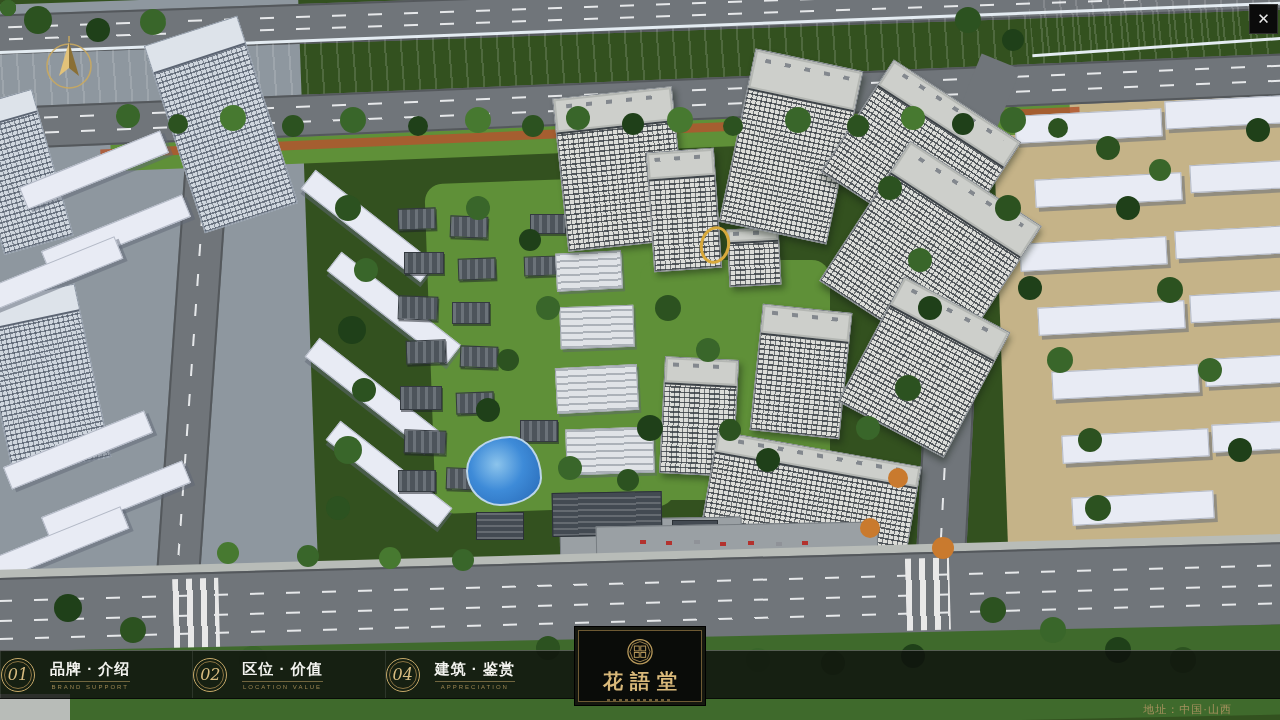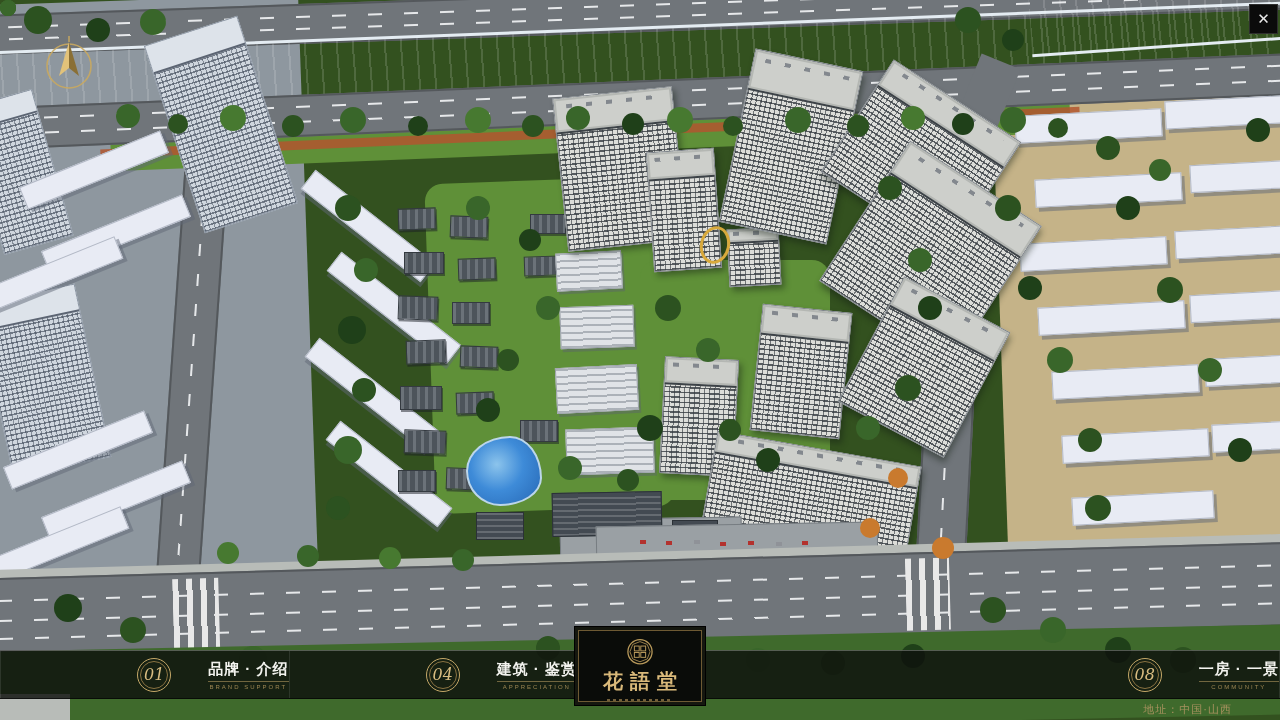--- a/index.html
+++ b/index.html
@@ -89,28 +89,28 @@
 
   
   #close-btn{right:2px;top:4px;width:27px;height:28px;background:#0b0b0b;border:1px solid #2e2e2e;
     color:#e8e8e8;font-size:15px;line-height:28px;text-align:center;cursor:pointer;z-index:40;}
   #compass{left:38px;top:32px;width:62px;height:62px;z-index:30;}
 
   #navbar{left:0;right:0;top:650px;height:47px;z-index:20;display:flex;align-items:stretch;
     background:rgba(13,16,12,.82);border-top:1px solid rgba(255,255,255,.28);
     border-bottom:1px solid rgba(0,0,0,.6);}
   .nav-group{flex:1;display:flex;}
-  .nav-item{flex:1;display:flex;align-items:center;justify-content:flex-end;gap:9px;cursor:pointer;
+  .nav-item{flex:1;display:flex;align-items:center;justify-content:flex-start;gap:15px;cursor:pointer;
     border-left:1px solid rgba(255,255,255,.10);}
   .nav-item:last-child{border-right:1px solid rgba(255,255,255,.10);}
   .badge{width:32px;height:32px;border:1px solid #c5a868;border-radius:50%;position:relative;
     display:flex;align-items:center;justify-content:center;flex:0 0 32px;}
   .badge::after{content:"";position:absolute;inset:2px;border:1px solid #8a7342;border-radius:50%;}
   .badge span{font-family:"DejaVu Serif",serif;font-style:italic;font-size:16px;color:#d8bc80;}
-  .nav-text{display:flex;flex-direction:column;align-items:center;margin-left:28px;}
+  .nav-text{display:flex;flex-direction:column;align-items:center;}
   .zh{font-size:15px;font-weight:bold;color:#f3f3ef;letter-spacing:1px;white-space:nowrap;}
   .en{font-size:6px;color:#9c8652;letter-spacing:2px;margin-top:2px;padding-top:2px;white-space:nowrap;
     border-top:1px solid rgba(190,160,100,.55);align-self:stretch;text-align:center;}
 
   #logo-panel{left:578px;top:630px;width:124px;height:72px;z-index:25;background:#0a0c09;
     border:1px solid #6e5a33;box-shadow:0 0 0 3px #15170f, 0 0 0 4px #000;
     display:flex;flex-direction:column;align-items:center;justify-content:flex-start;padding-top:7px;box-sizing:border-box;}
   #logo-title{font-family:"DejaVu Serif",serif;font-size:20px;font-weight:bold;color:#d9b97a;
     letter-spacing:7px;margin-top:3px;text-indent:7px;}
   #logo-caption-line{width:66px;height:2px;margin-top:4px;
@@ -253,39 +253,39 @@
         <div class="badge">
             <span>01</span>
           </div>
         <div class="nav-text">
             <div class="zh">品牌 · 介绍</div>
         <div class="en">BRAND SUPPORT</div>
           </div>
       </div>
       <div class="nav-item">
         <div class="badge">
+            <span>02</span>
+          </div>
+        <div class="nav-text">
+            <div class="zh">区位 · 价值</div>
+        <div class="en">LOCATION VALUE</div>
+          </div>
+      </div>
+      <div class="nav-item">
+        <div class="badge">
             <span>04</span>
           </div>
         <div class="nav-text">
             <div class="zh">建筑 · 鉴赏</div>
         <div class="en">APPRECIATION</div>
           </div>
       </div>
     </div>
     <div style="width:124px;flex:0 0 124px;"></div>
     <div class="nav-group">
-      <div class="nav-item">
-        <div class="badge">
-            <span>08</span>
-          </div>
-        <div class="nav-text">
-            <div class="zh">一房 · 一景</div>
-        <div class="en">COMMUNITY</div>
-          </div>
-      </div>
     </div>
   </div>
 
   <div class="abs" id="logo-panel">
     <svg width="34" height="34" viewBox="0 0 34 34">
       <circle cx="17" cy="17" r="15" fill="none" stroke="#b99a5b" stroke-width="1.6"></circle>
       <polygon points="17,4.5 26,8 29.5,17 26,26 17,29.5 8,26 4.5,17 8,8" fill="none" stroke="#b99a5b" stroke-width="1"></polygon>
       <rect x="10" y="10" width="6" height="6" fill="none" stroke="#b99a5b" stroke-width="1.2"></rect>
       <rect x="18" y="10" width="6" height="6" fill="none" stroke="#b99a5b" stroke-width="1.2"></rect>
       <rect x="10" y="18" width="6" height="6" fill="none" stroke="#b99a5b" stroke-width="1.2"></rect>

